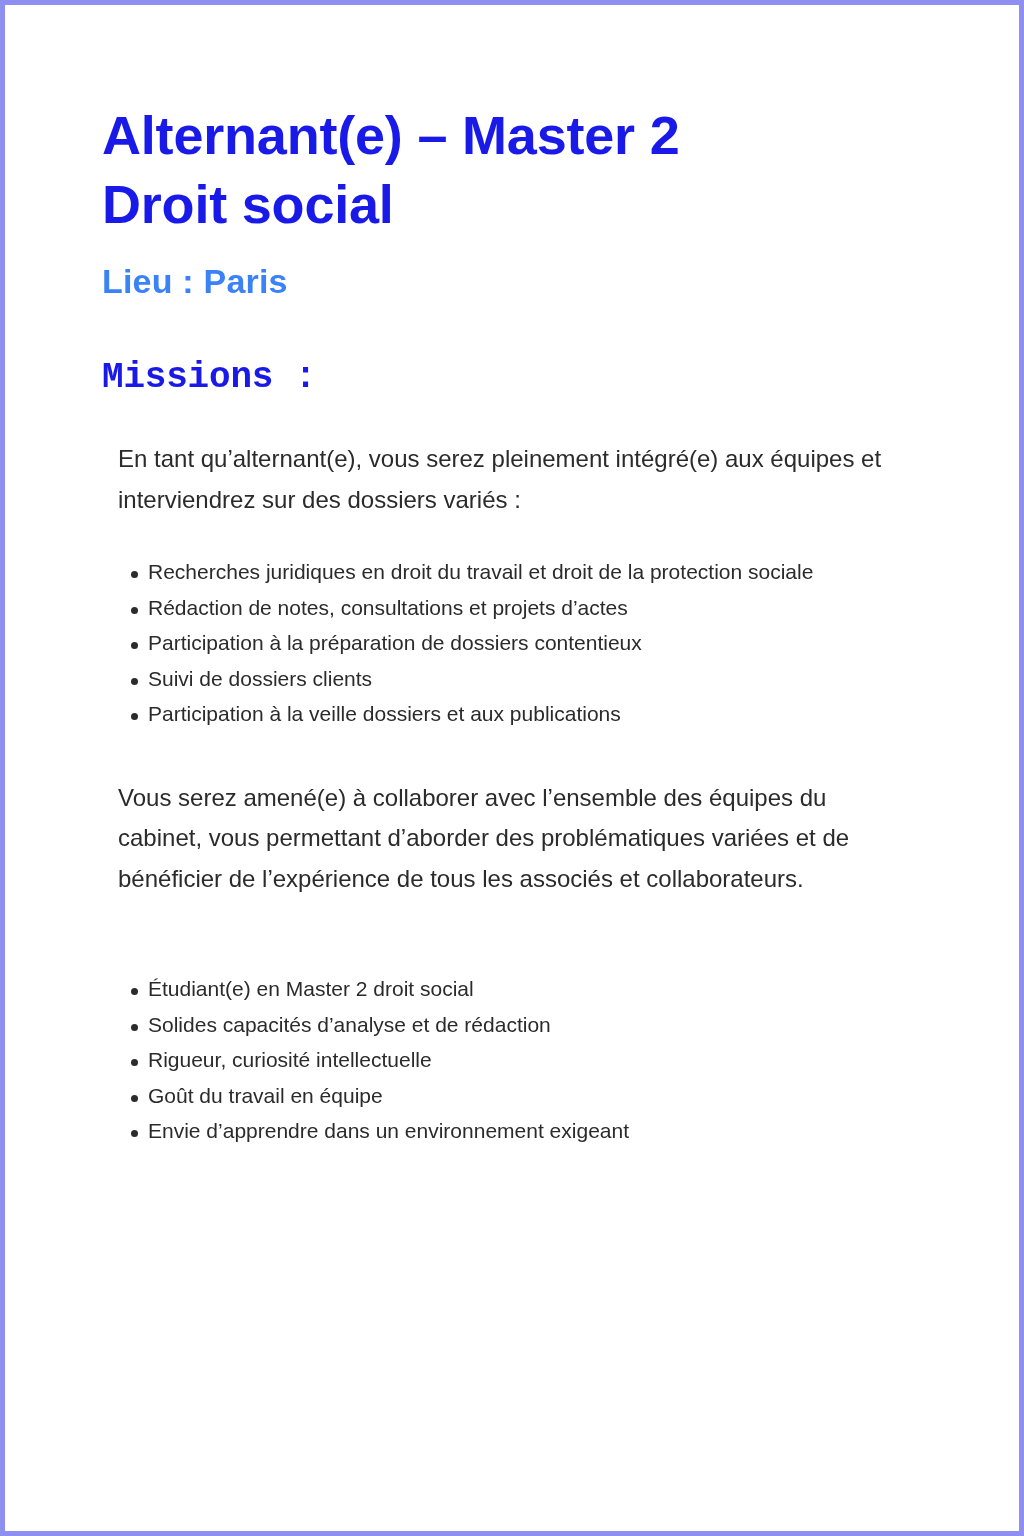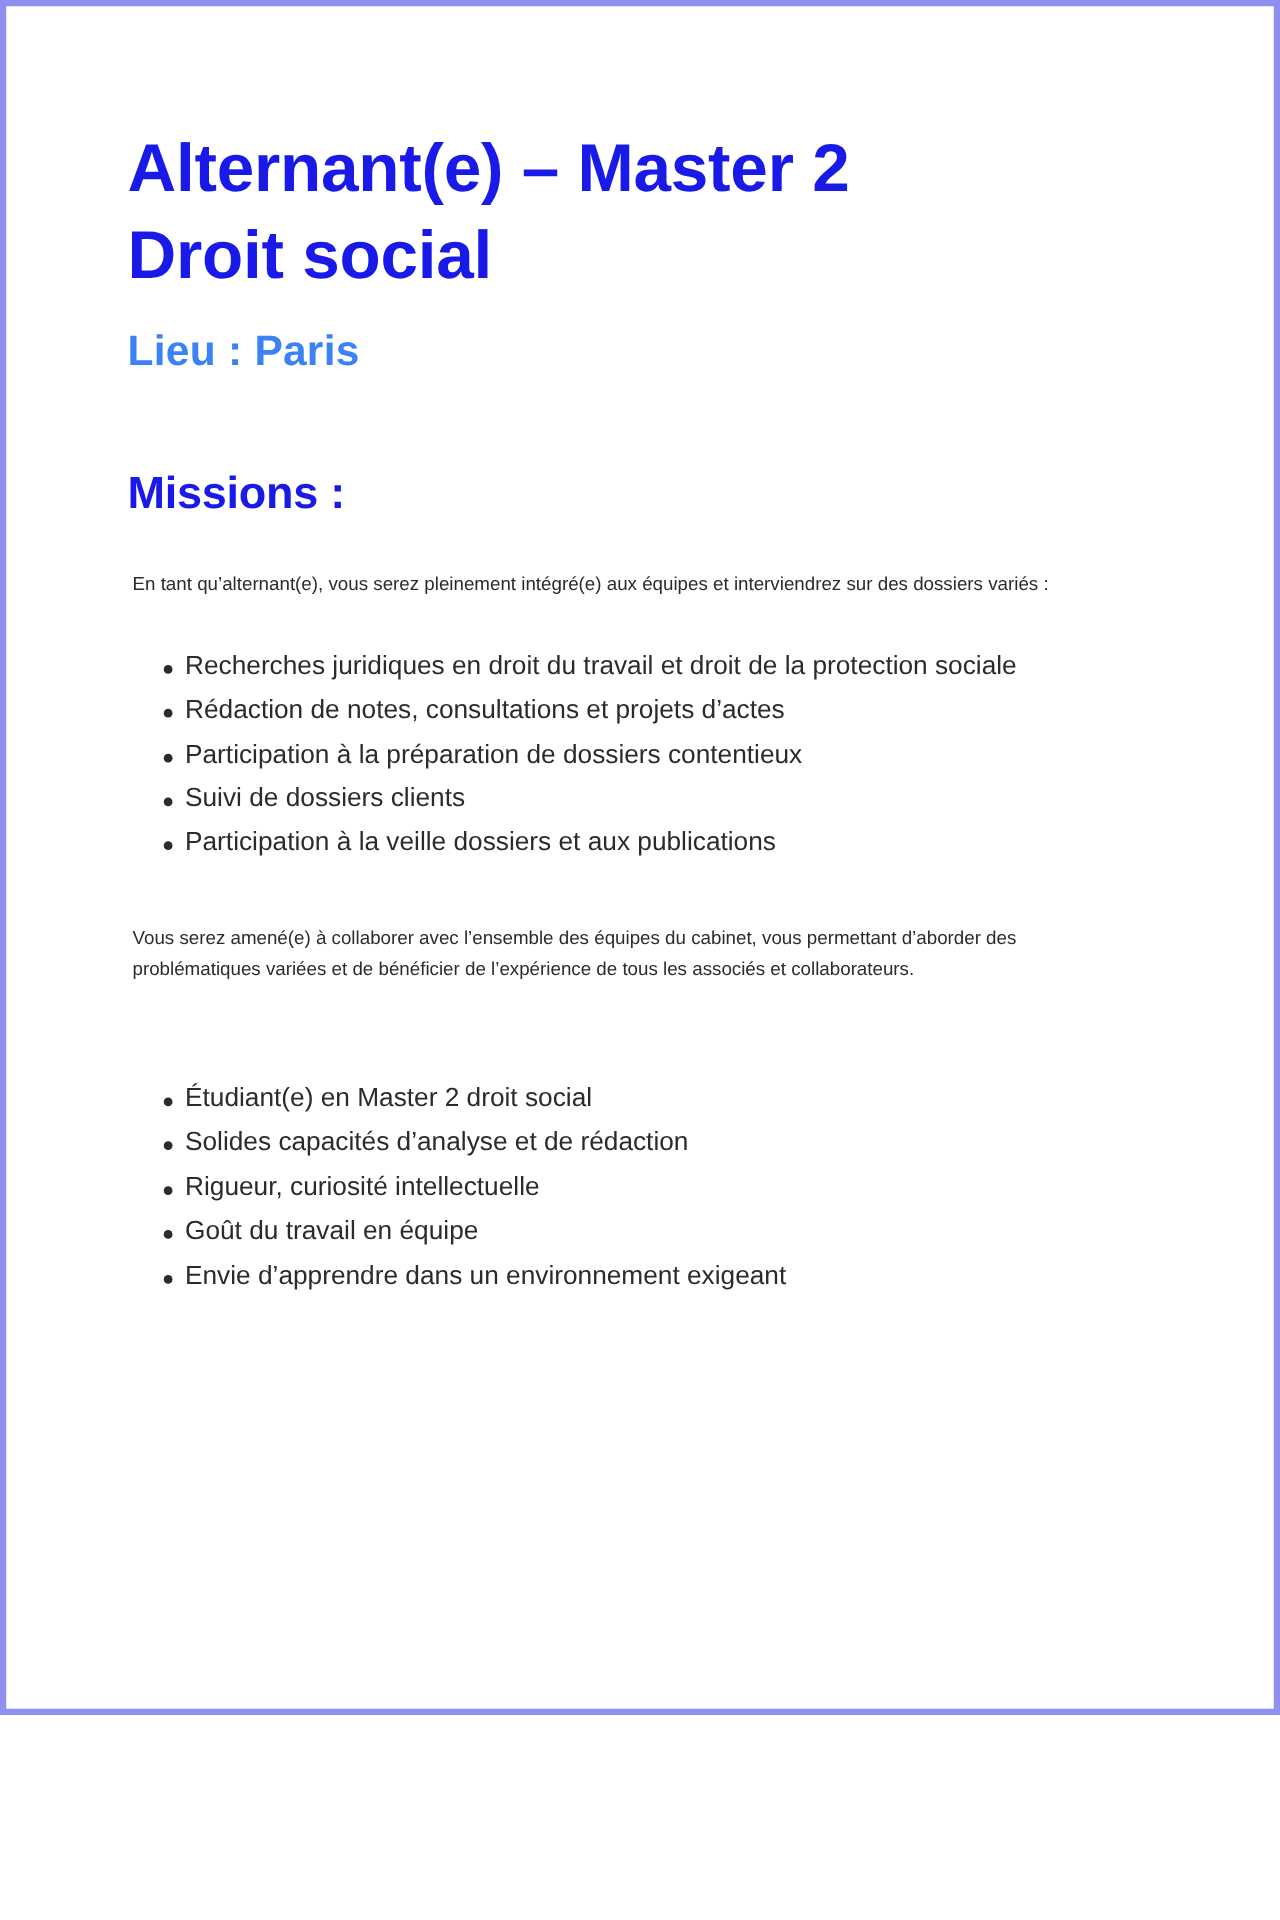--- a/index.html
+++ b/index.html
@@ -10,21 +10,21 @@
   body {
     width: 1024px;
     height: 1536px;
     font-family: "Liberation Sans", "DejaVu Sans", sans-serif;
     overflow: hidden;
   }
 
   #job-card {
     box-sizing: border-box;
     width: 1024px;
-    height: 1372px;
+    height: 1536px;
     background: #ffffff;
     border: 5px solid #8f8ff2;
     padding: 0;
     position: relative;
   }
 
   .content {
     box-sizing: border-box;
     padding: 96px 97px 0 97px;
   }
@@ -51,28 +51,28 @@
 
   
   .section-heading {
     margin: 0;
     color: #1a1ae8;
     font-size: 36px;
     font-weight: 700;
     line-height: 1.2;
     letter-spacing: -0.2px;
   }
-  #missions-section .section-heading { margin-top: 70px; }
+  #missions-section .section-heading { margin-top: 54px; font-family: Liberation Mono, monospace; }
   #profil-section  .section-heading { margin-top: 62px; }
 
   
   .body-text {
-    margin: 4px;
+    margin: 16px;
     color: #2b2b2b;
-    font-size: 15px;
+    font-size: 24px;
     line-height: 1.69;
     max-width: 820px;
     font-weight: 400;
   }
   #missions-intro { margin-top: 40px; }
   #missions-outro { margin-top: 46px; }
 
   
   .bullet-list {
     margin: 0;

